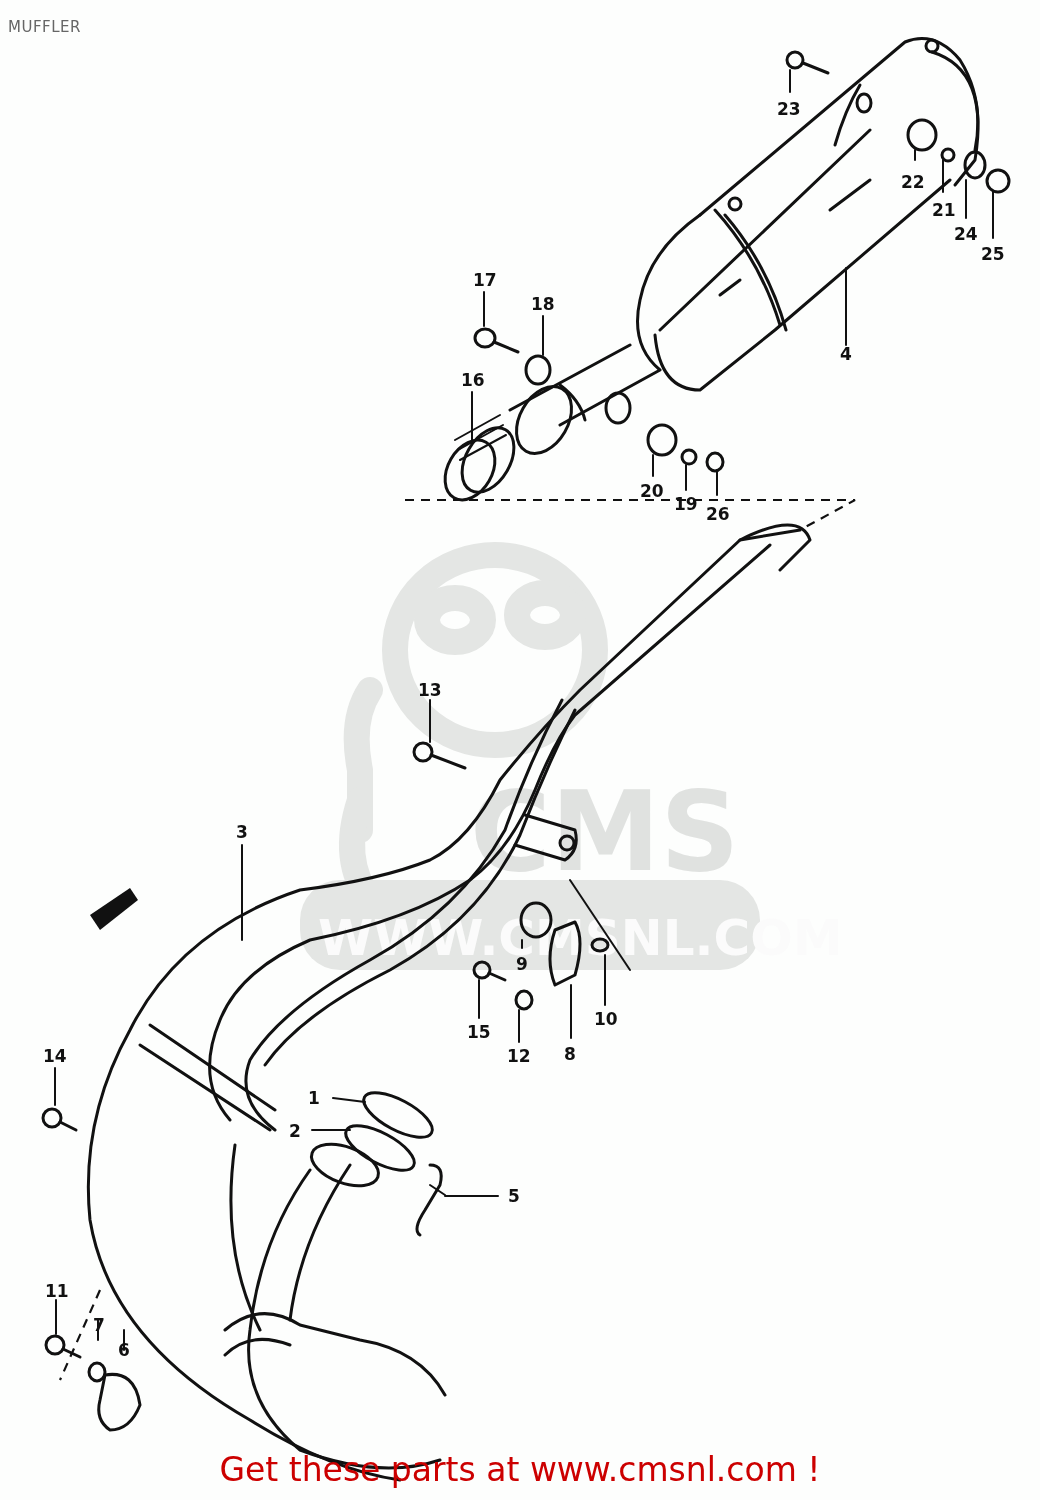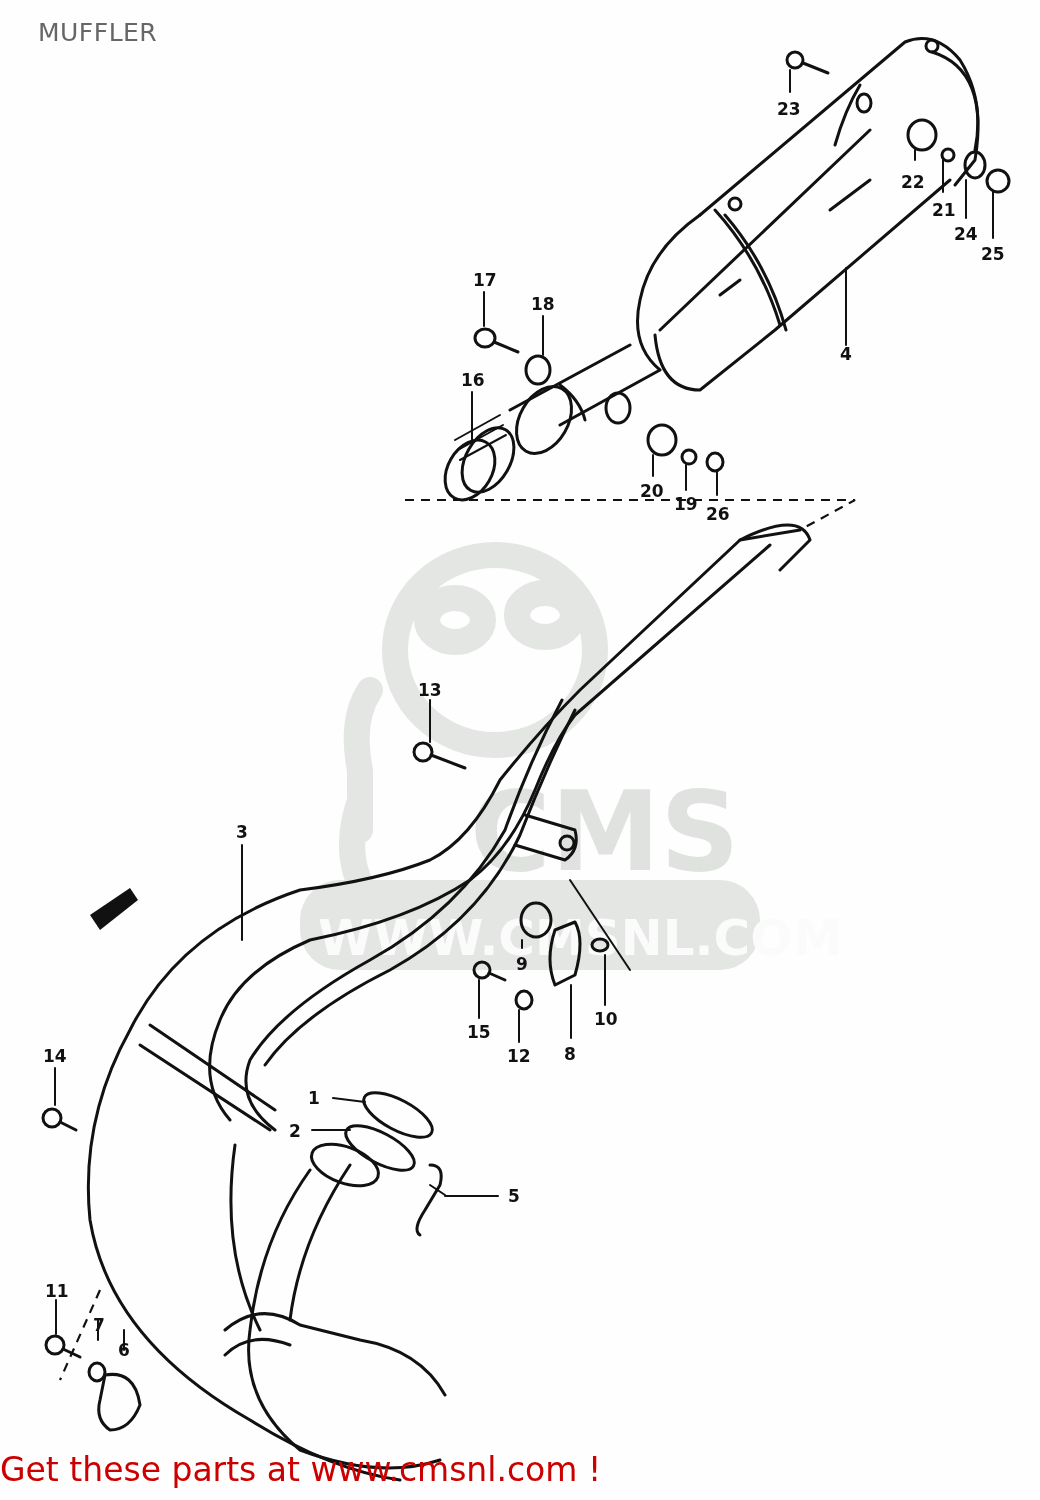--- a/index.html
+++ b/index.html
@@ -1,26 +1,26 @@
 <!DOCTYPE html>
 <html><head>
 <meta charset="utf-8">
 <style>
   html, body { margin:0; padding:0; background:#fdfefd; }
   body { width:1040px; height:1500px; position:relative; overflow:hidden; font-family:"DejaVu Sans", sans-serif; }
-  .title { position:absolute; left:38px; top:18px; font-size:25px; color:#666; letter-spacing:0.5px; font-family:"DejaVu Sans", sans-serif; }
+  .title { position:absolute; left:8px; top:18px; font-size:15px; color:#666; letter-spacing:0.5px; font-family:"DejaVu Sans", sans-serif; }
   svg.diagram { position:absolute; left:0; top:0; }
   .callout { font-family:"DejaVu Sans", sans-serif; font-weight:bold; font-size:17px; fill:#111; }
   .wm { fill:none; stroke:#e4e6e4; stroke-width:26; stroke-linecap:round; stroke-linejoin:round; }
   .wmtext { font-family:"DejaVu Sans", sans-serif; font-weight:bold; fill:#e0e2e0; }
   .ink { fill:none; stroke:#111; stroke-width:3; stroke-linecap:round; stroke-linejoin:round; }
   .thin { fill:none; stroke:#111; stroke-width:2; stroke-linecap:round; }
   .dash { fill:none; stroke:#111; stroke-width:2.2; stroke-dasharray:9 7; }
   .solid { fill:#111; }
-  .footer { position:absolute; left:0; width:1040px; top:1450px; text-align:left; font-family:"DejaVu Sans", sans-serif; font-size:33px; color:#cc0000; }
+  .footer { position:absolute; left:0; width:1040px; top:1450px; text-align:center; font-family:"DejaVu Sans", sans-serif; font-size:33px; color:#cc0000; }
 </style>
 </head>
 <body>
 
 <div class="title">MUFFLER</div>
 
 <svg class="diagram" width="1040" height="1500" viewBox="0 0 1040 1500">
 
   <g>
     <ellipse class="wm" cx="495" cy="650" rx="100" ry="95"></ellipse>

